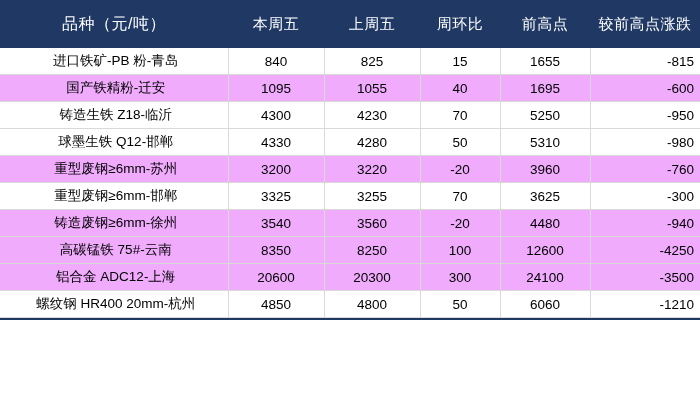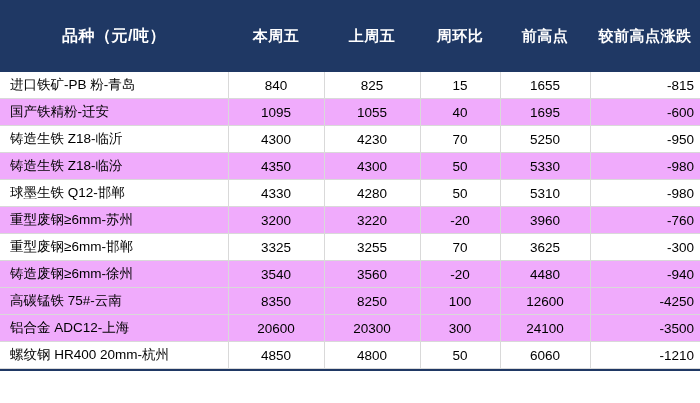--- a/index.html
+++ b/index.html
@@ -29,44 +29,44 @@
   table.price-table col.c1 { width: 96px; }
   table.price-table col.c2 { width: 96px; }
   table.price-table col.c3 { width: 80px; }
   table.price-table col.c4 { width: 90px; }
   table.price-table col.c5 { width: 110px; }
 
   thead th {
     background: #1f3864;
     color: #ffffff;
     font-size: 15px;
-    font-weight: bold;
+    font-weight: normal;
     height: 48px;
-    padding: 12px 4px;
+    padding: 0 4px;
     text-align: center;
     letter-spacing: 0.5px;
     border: none;
   }
   thead th.head-name {
     text-align: center;
     font-size: 16px;
   }
   tbody td {
     height: 26px;
     font-size: 13.5px;
     color: #000000;
     padding: 0 6px;
     border-bottom: 1px solid #d9d9d9;
     border-right: 1px solid #d9d9d9;
     text-align: center;
     white-space: nowrap;
     overflow: hidden;
   }
   tbody td.name {
-    text-align: left;
+    text-align: center;
     padding-left: 10px;
     border-right: 1px solid #d9d9d9;
   }
   tbody td:last-child {
     border-right: none;
     text-align: right;
   }
   tbody tr.alt td {
     background: #eaf0f8;
   }
@@ -122,28 +122,20 @@
           <td>-600</td>
         </tr>
         <tr>
           <td class="name">铸造生铁 Z18-临沂</td>
           <td>4300</td>
           <td>4230</td>
           <td>70</td>
           <td>5250</td>
           <td>-950</td>
         </tr>
-        <tr class="alt">
-          <td class="name">铸造生铁 Z18-临汾</td>
-          <td>4350</td>
-          <td>4300</td>
-          <td>50</td>
-          <td>5330</td>
-          <td>-980</td>
-        </tr>
         <tr>
           <td class="name">球墨生铁 Q12-邯郸</td>
           <td>4330</td>
           <td>4280</td>
           <td>50</td>
           <td>5310</td>
           <td>-980</td>
         </tr>
         <tr class="alt">
           <td class="name">重型废钢≥6mm-苏州</td>

